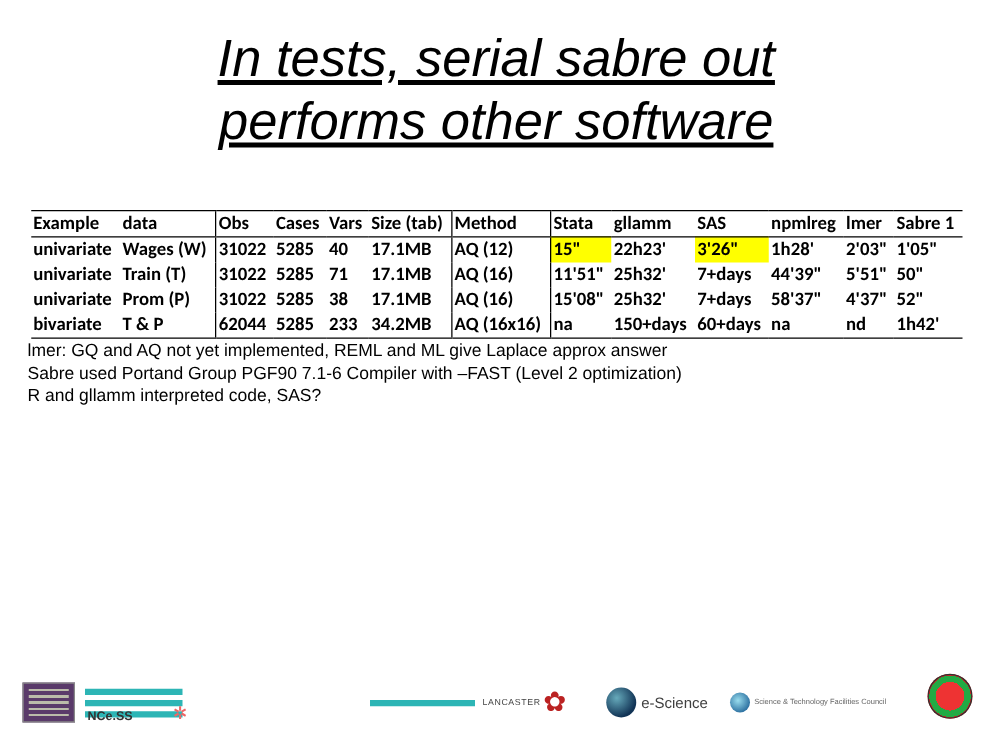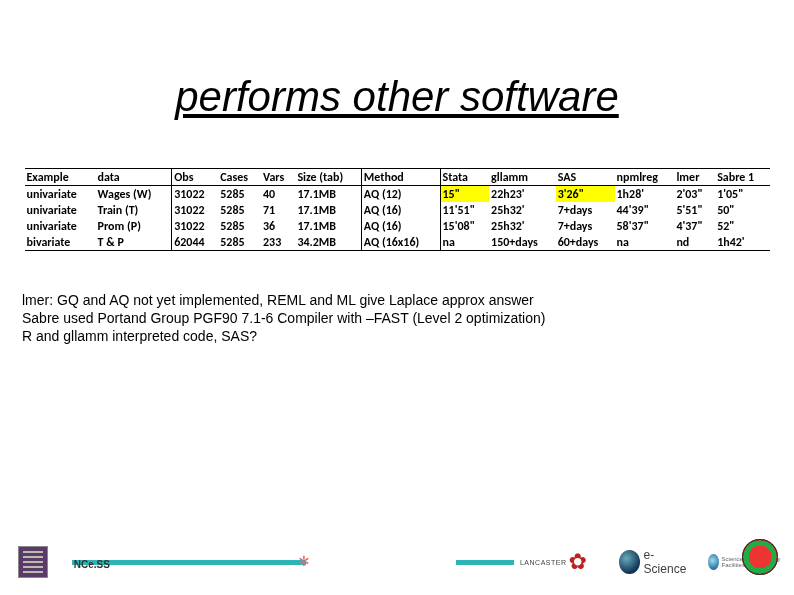--- a/index.html
+++ b/index.html
@@ -20,21 +20,21 @@
     margin-top: 22px;
     line-height: 1.2;
     font-weight: 400;
   }
   .table-wrap {
     margin: 38px auto 0 auto;
     width: 745px;
   }
   table {
     border-collapse: collapse;
-    font-size: 12px;
+    font-size: 15px;
     width: 100%;
     font-family: "Calibri", Arial, sans-serif;
     margin-top: 45px;
   }
   th, td {
     text-align: left;
     padding: 1px 4px 1px 2px;
     white-space: nowrap;
   }
   thead th {
@@ -42,21 +42,20 @@
     border-bottom: 1.5px solid #000;
     font-weight: 700;
   }
   tbody tr:last-child td {
     border-bottom: 1.5px solid #000;
   }
   .vline-left { border-left: 1.5px solid #000; }
   .bold { font-weight: 700; }
   .hl { background: #ffff00; }
   .notes {
-    margin-top: 40px;
     margin-left: 22px;
     font-size: 14px;
     line-height: 1.3;
   }
   .footer {
     position: absolute;
     left: 0;
     bottom: 8px;
     width: 100%;
     height: 50px;
@@ -73,21 +72,22 @@
     position: relative;
   }
   .logo-box::after{
     content:"";
     position:absolute;
     inset:4px;
     background: repeating-linear-gradient(0deg,#bba 0 2px,#5a3a6a 2px 5px);
   }
   .ncess {
     display: inline-flex;
-    margin-left: 24px;
+    flex-direction: column;
+    margin-left: 8px;
     position: relative;
   }
   .ncess .bar {
     height: 5px;
     width: 78px;
     background: #2db5b5;
     margin: 2px 0;
   }
   .ncess .label {
     font-size: 10px;
@@ -148,21 +148,21 @@
     height: 36px;
     border-radius: 50%;
     background: radial-gradient(circle at 50% 50%, #e33 0 45%, #2a4 45% 65%, #c22 65% 100%);
     box-shadow: inset 0 0 0 1px #333;
   }
 </style>
 </head>
 <body>
 
 <h1 class="title">
-  <br>
+  <span>In tests, serial sabre out</span><br>
   <span>performs other software</span>
 </h1>
 
 <div class="table-wrap">
   <table>
     <thead>
       <tr>
         <th class="bold">Example</th>
         <th class="bold">data</th>
         <th class="bold vline-left">Obs</th>
@@ -207,21 +207,21 @@
         <td class="bold">7+days</td>
         <td class="bold">44'39"</td>
         <td class="bold">5'51"</td>
         <td class="bold">50"</td>
       </tr>
       <tr>
         <td class="bold">univariate</td>
         <td class="bold">Prom (P)</td>
         <td class="bold vline-left">31022</td>
         <td class="bold">5285</td>
-        <td class="bold">36</td>
+        <td class="bold">38</td>
         <td class="bold">17.1MB</td>
         <td class="bold vline-left">AQ (16)</td>
         <td class="bold vline-left">15'08"</td>
         <td class="bold">25h32'</td>
         <td class="bold">7+days</td>
         <td class="bold">58'37"</td>
         <td class="bold">4'37"</td>
         <td class="bold">52"</td>
       </tr>
       <tr>

